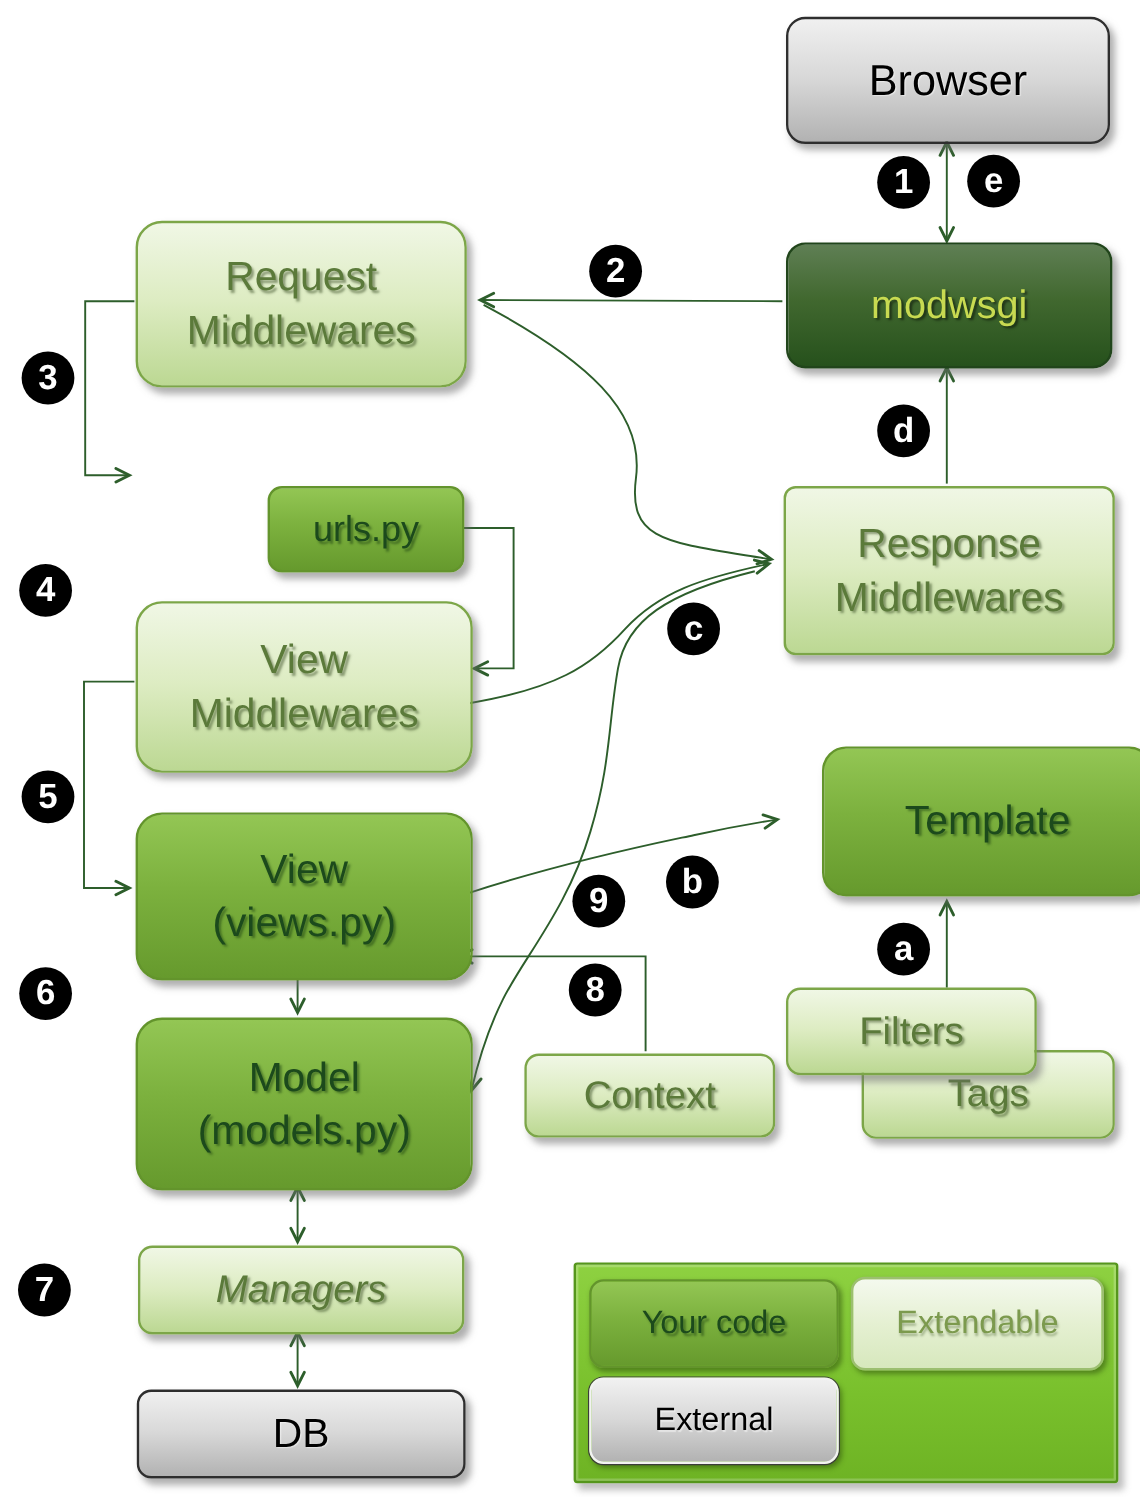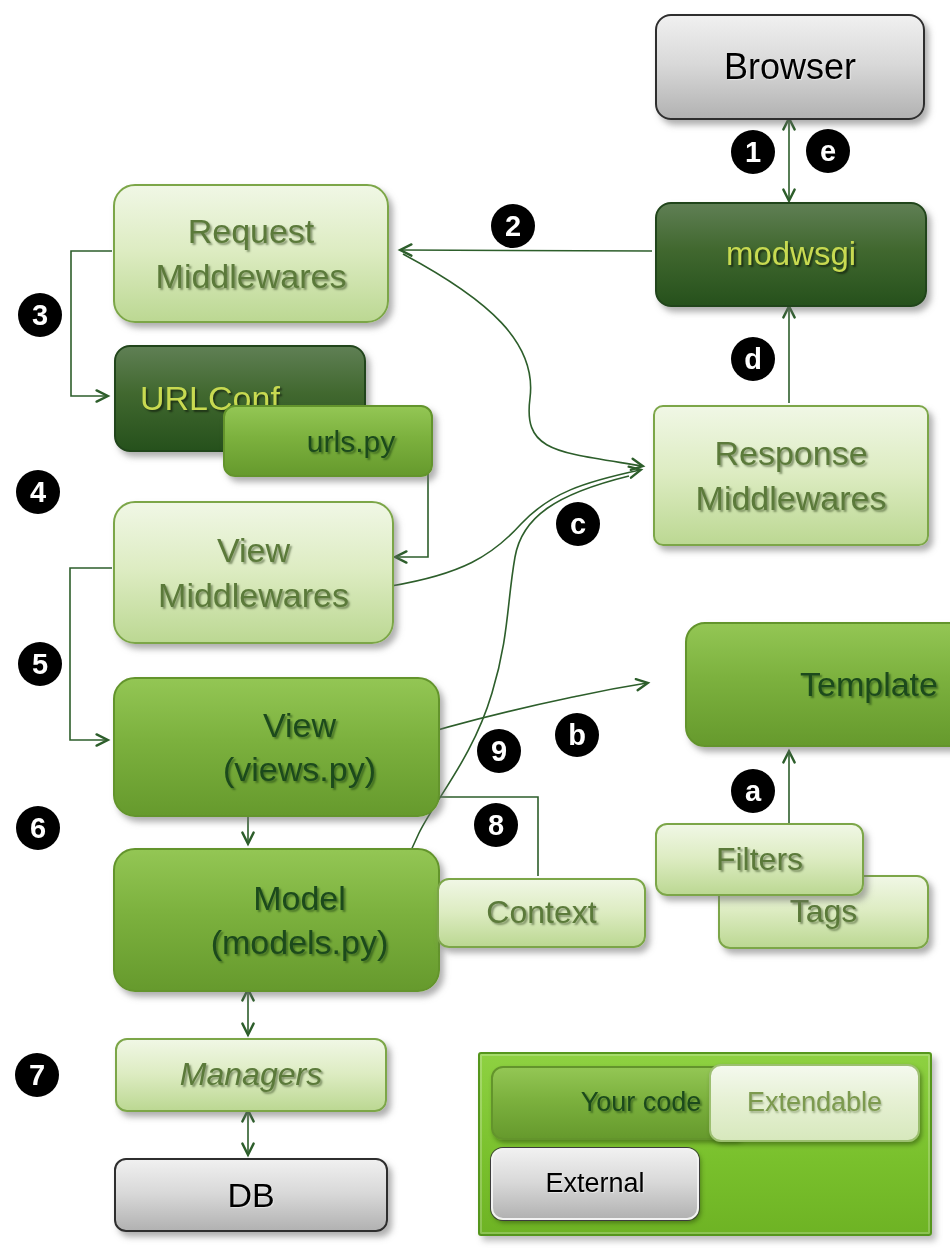--- a/index.html
+++ b/index.html
@@ -20,21 +20,20 @@
   }
   .lighter{
     background:linear-gradient(180deg,#f4f9ee 0%,#e5f0d2 50%,#d7e8bd 100%);
     border:2px solid #9cbf70;color:#7c9a4e;
     text-shadow:1px 2px 2px rgba(60,85,35,.4);
   }
   .medium{
     background:linear-gradient(180deg,#93c654 0%,#7cb13e 45%,#669a2d 100%);
     border:2px solid #63942c;color:#1c4a1c;
     text-shadow:2px 2px 2px rgba(10,45,10,.45);
-    padding-left:46px;
   }
   .dark{
     background:linear-gradient(180deg,#5f7f54 0%,#41682f 45%,#26511c 100%);
     border:2px solid #21451b;color:#c8da51;
     text-shadow:2px 2px 2px rgba(0,0,0,.5);
   }
   .gray{
     background:linear-gradient(180deg,#f0f0f0 0%,#d8d8d8 48%,#b2b2b2 100%);
     border:2px solid #2e2e2e;color:#000000;
     text-shadow:1px 1px 1px rgba(255,255,255,.5);
@@ -89,23 +88,20 @@
 
   <div class="node dark" style="left:655px;top:202px;width:268px;height:101px;border-radius:16px;font-size:33px;">
     <span>modwsgi</span>
   </div>
 
   <div class="node light" style="left:113px;top:184px;width:272px;height:135px;border-radius:22px;font-size:34px;">
     <span>Request</span>
     <span>Middlewares</span>
   </div>
 
-  <div class="node dark" style="left:114px;top:345px;width:248px;height:103px;border-radius:16px;font-size:34px;align-items:flex-start;padding-left:24px;width:224px;">
-    <span>URLConf</span>
-  </div>
 
   <div class="node medium" style="left:223px;top:405px;width:160px;height:68px;border-radius:12px;font-size:30px;z-index:3;">
     <span>urls.py</span>
   </div>
 
   <div class="node light" style="left:113px;top:501px;width:277px;height:139px;border-radius:22px;font-size:34px;">
     <span>View</span>
     <span>Middlewares</span>
   </div>
 

